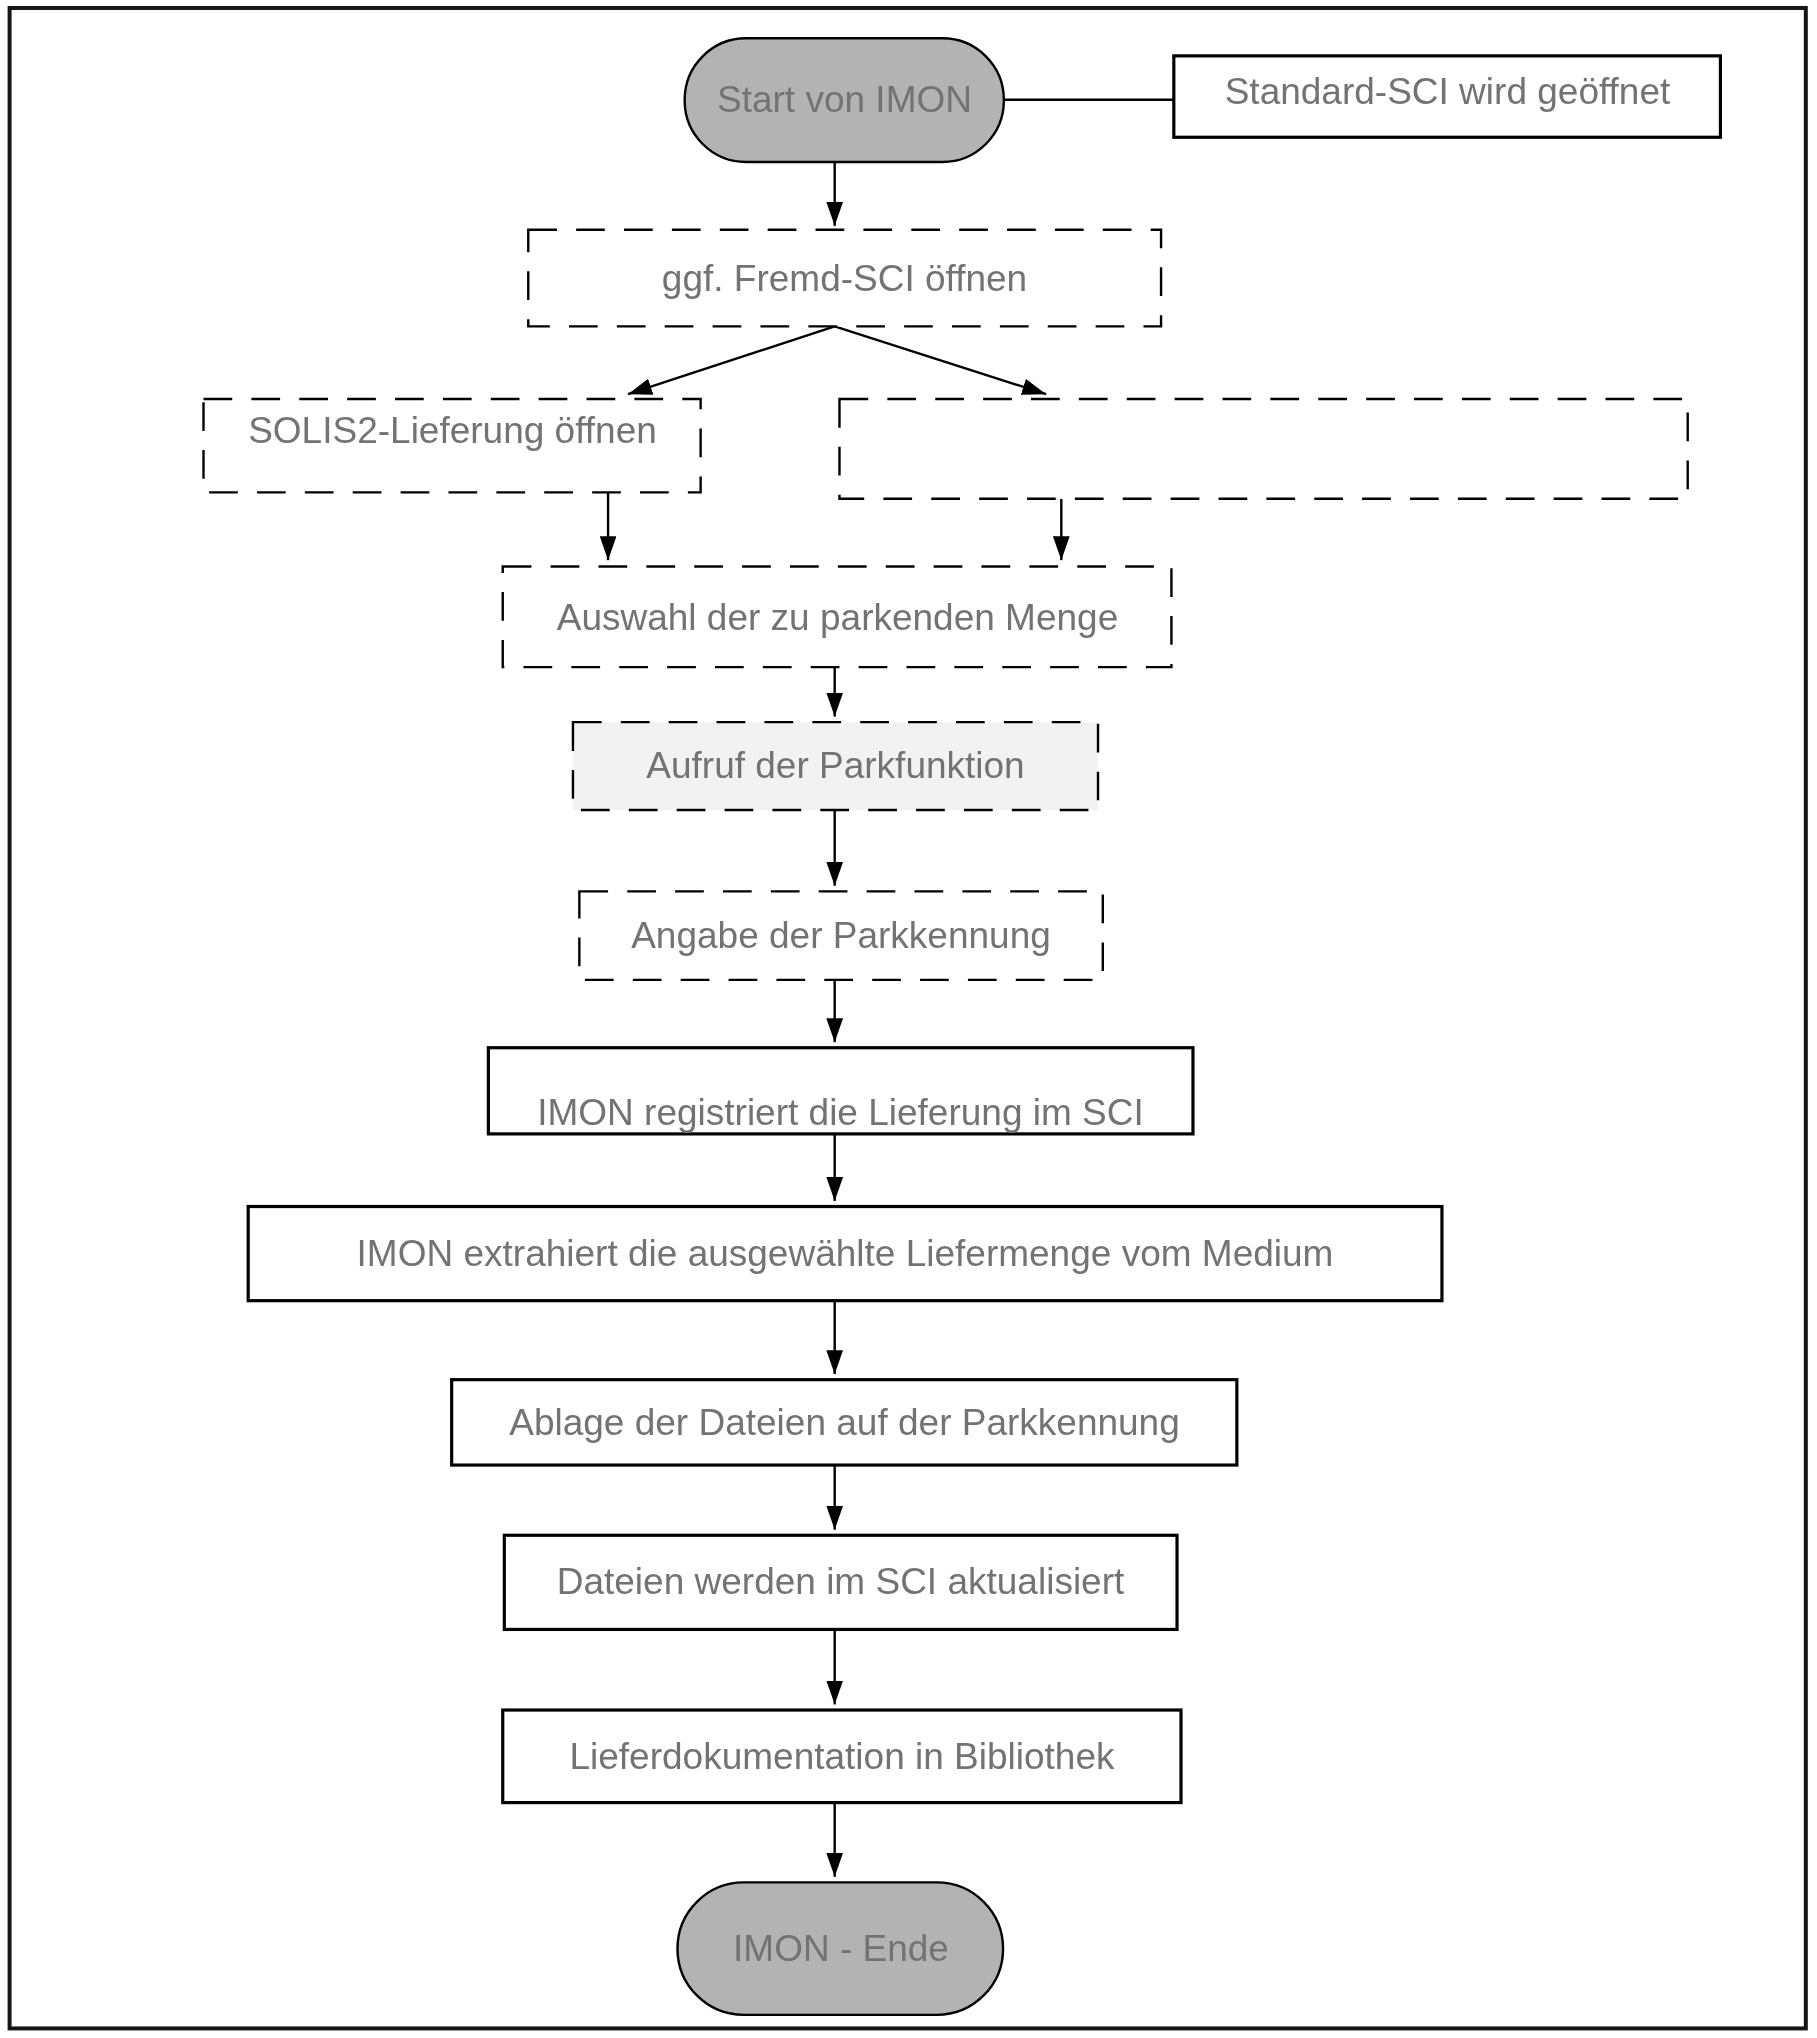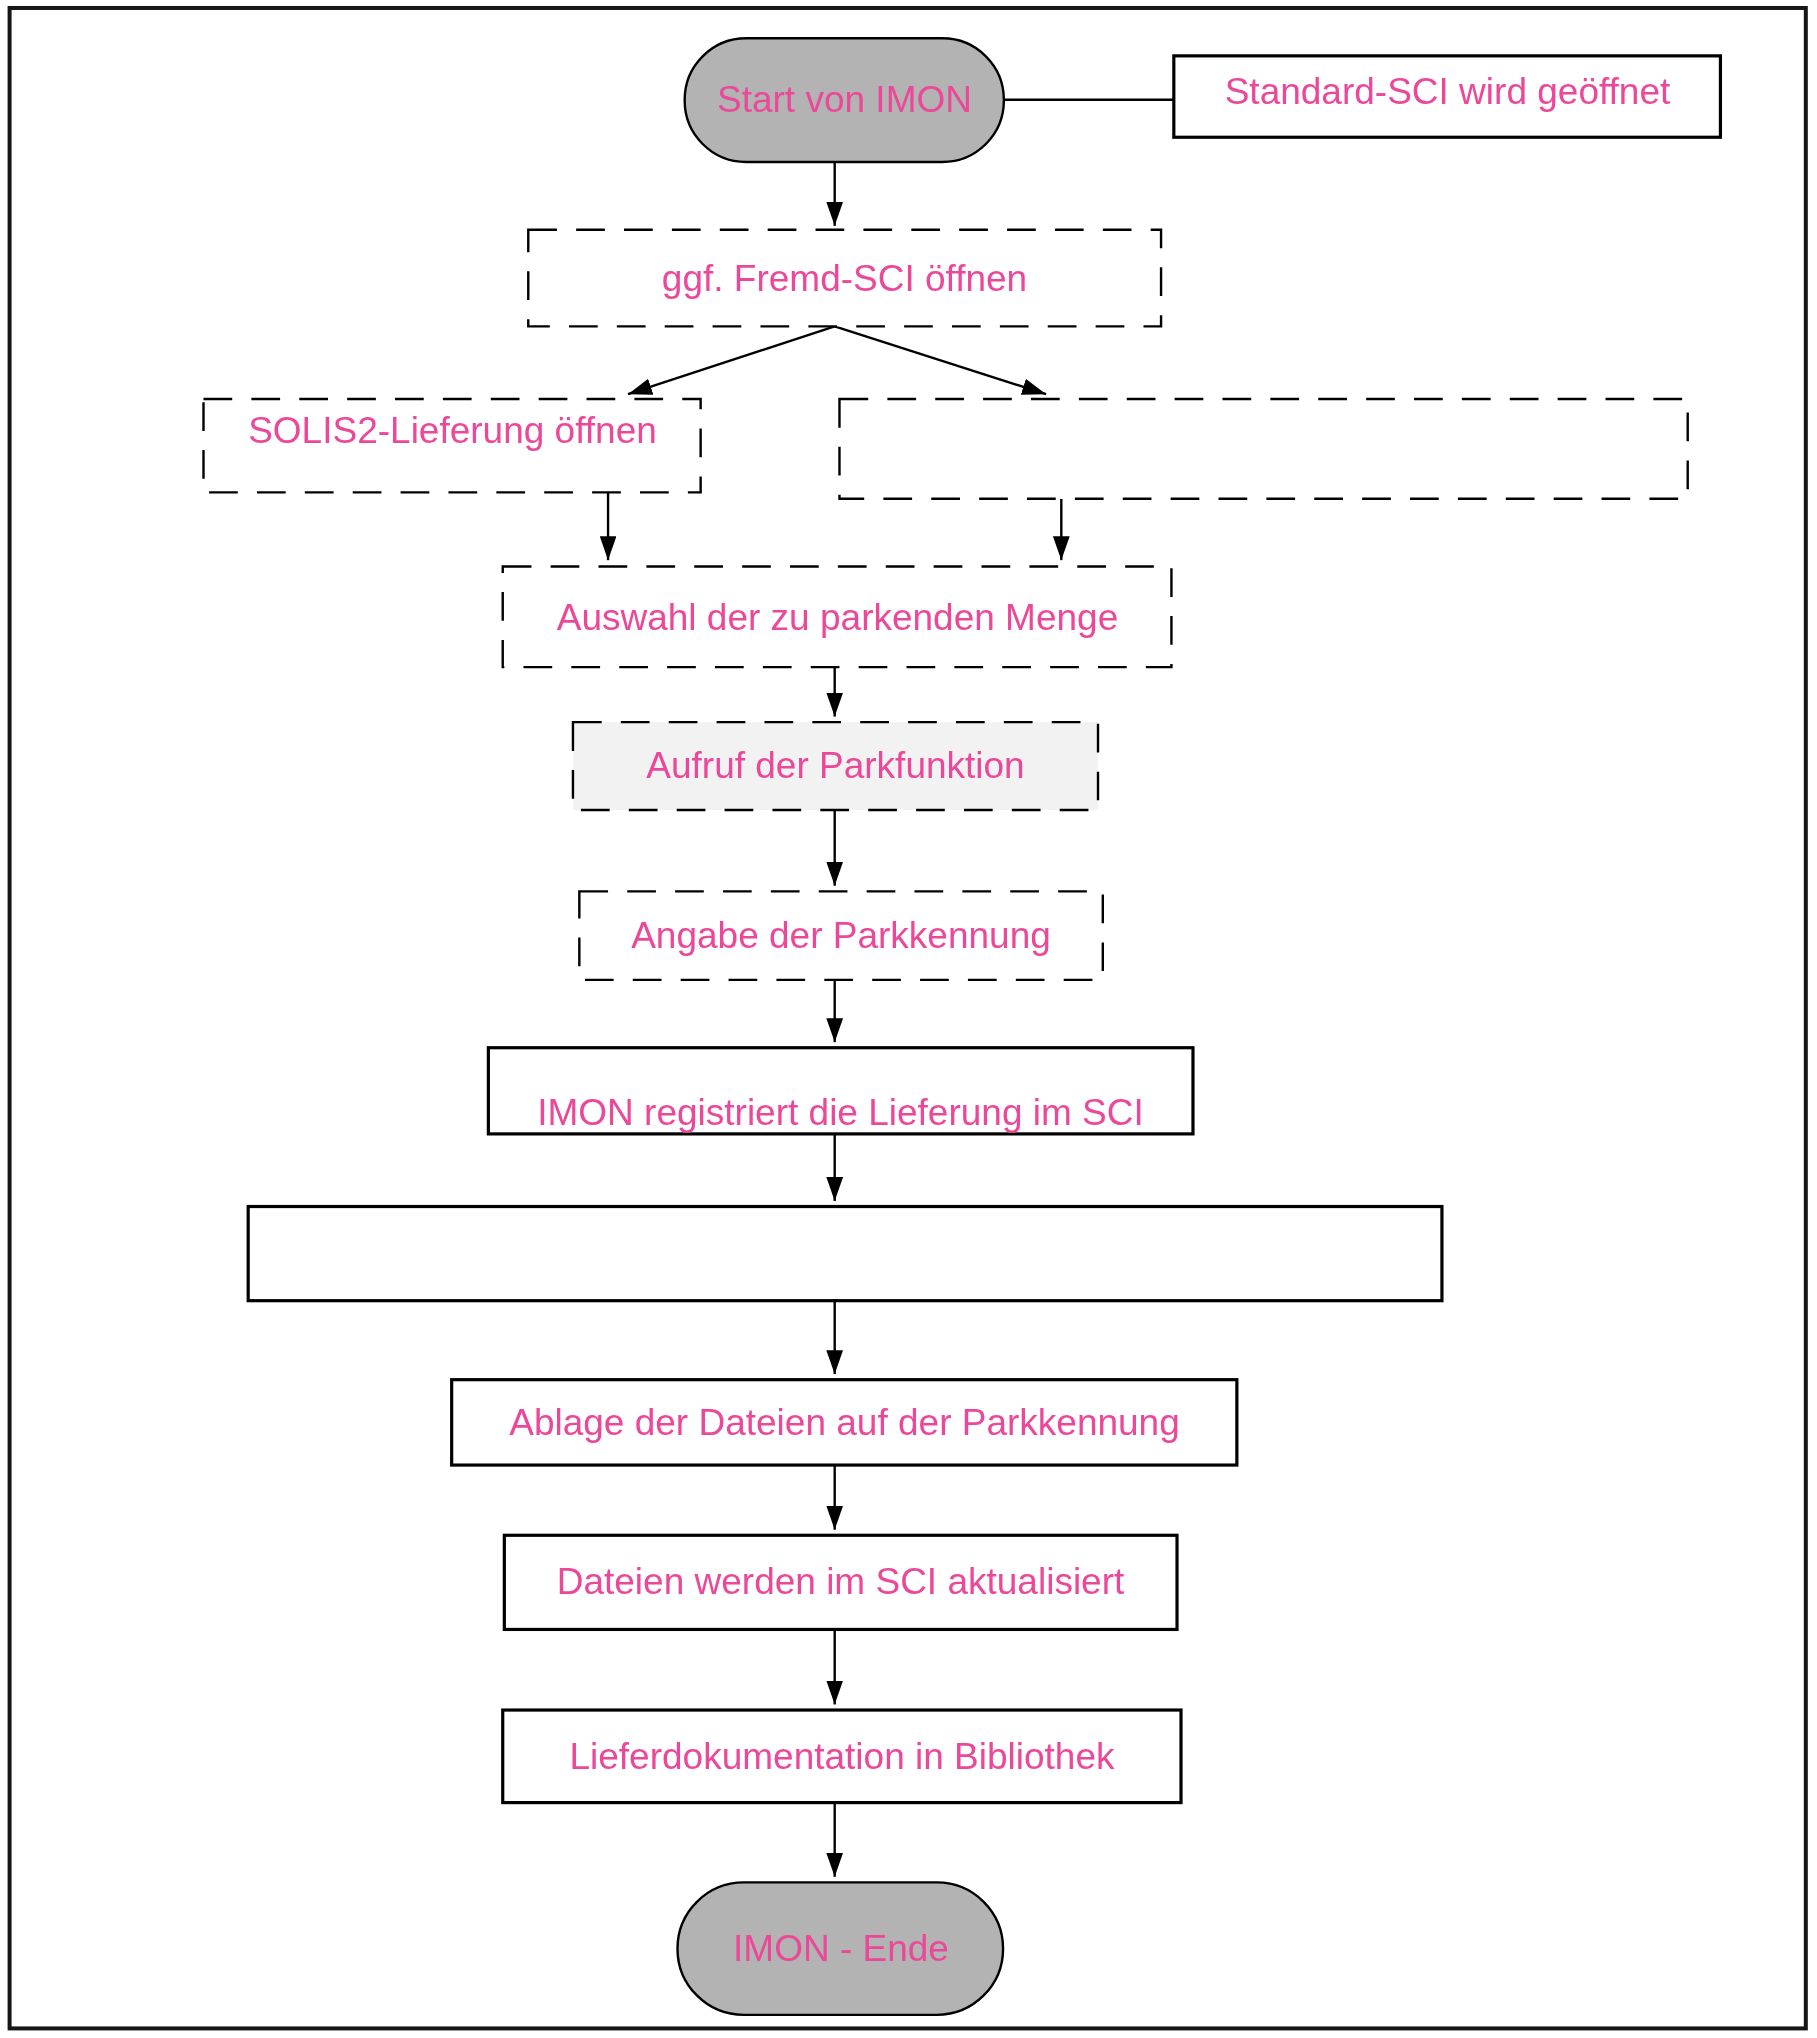--- a/index.html
+++ b/index.html
@@ -22,21 +22,21 @@
     width: 1817px;
     height: 2038px;
   }
   .node-label {
     position: absolute;
     display: flex;
     align-items: center;
     justify-content: center;
     text-align: center;
     font-size: 37px;
-    color: #ec4899;
+    color: #737373;
     white-space: nowrap;
     pointer-events: none;
   }
 </style>
 </head>
 <body>
 
 <div class="canvas">
 
   <svg class="shape-layer" width="1817" height="2038" viewBox="0 0 2277 2554" xmlns="http://www.w3.org/2000/svg">
@@ -96,20 +96,23 @@
   </div>
   <div class="node-label" style="left:573px; top:722px; width:525px; height:88px;">
     <span>Aufruf der Parkfunktion</span>
   </div>
   <div class="node-label" style="left:579px; top:891px; width:524px; height:89px;">
     <span>Angabe der Parkkennung</span>
   </div>
   <div class="node-label" style="left:488px; top:1048px; width:705px; height:86px;align-items:flex-end;">
     <span>IMON registriert die Lieferung im SCI</span>
   </div>
+  <div class="node-label" style="left:248px; top:1207px; width:1194px; height:94px;">
+    <span>IMON extrahiert die ausgewählte Liefermenge vom Medium</span>
+  </div>
   <div class="node-label" style="left:452px; top:1380px; width:785px; height:85px;">
     <span>Ablage der Dateien auf der Parkkennung</span>
   </div>
   <div class="node-label" style="left:504px; top:1535px; width:673px; height:94px;">
     <span>Dateien werden im SCI aktualisiert</span>
   </div>
   <div class="node-label" style="left:503px; top:1710px; width:678px; height:93px;">
     <span>Lieferdokumentation in Bibliothek</span>
   </div>
   <div class="node-label" style="left:678px; top:1883px; width:326px; height:132px;">

